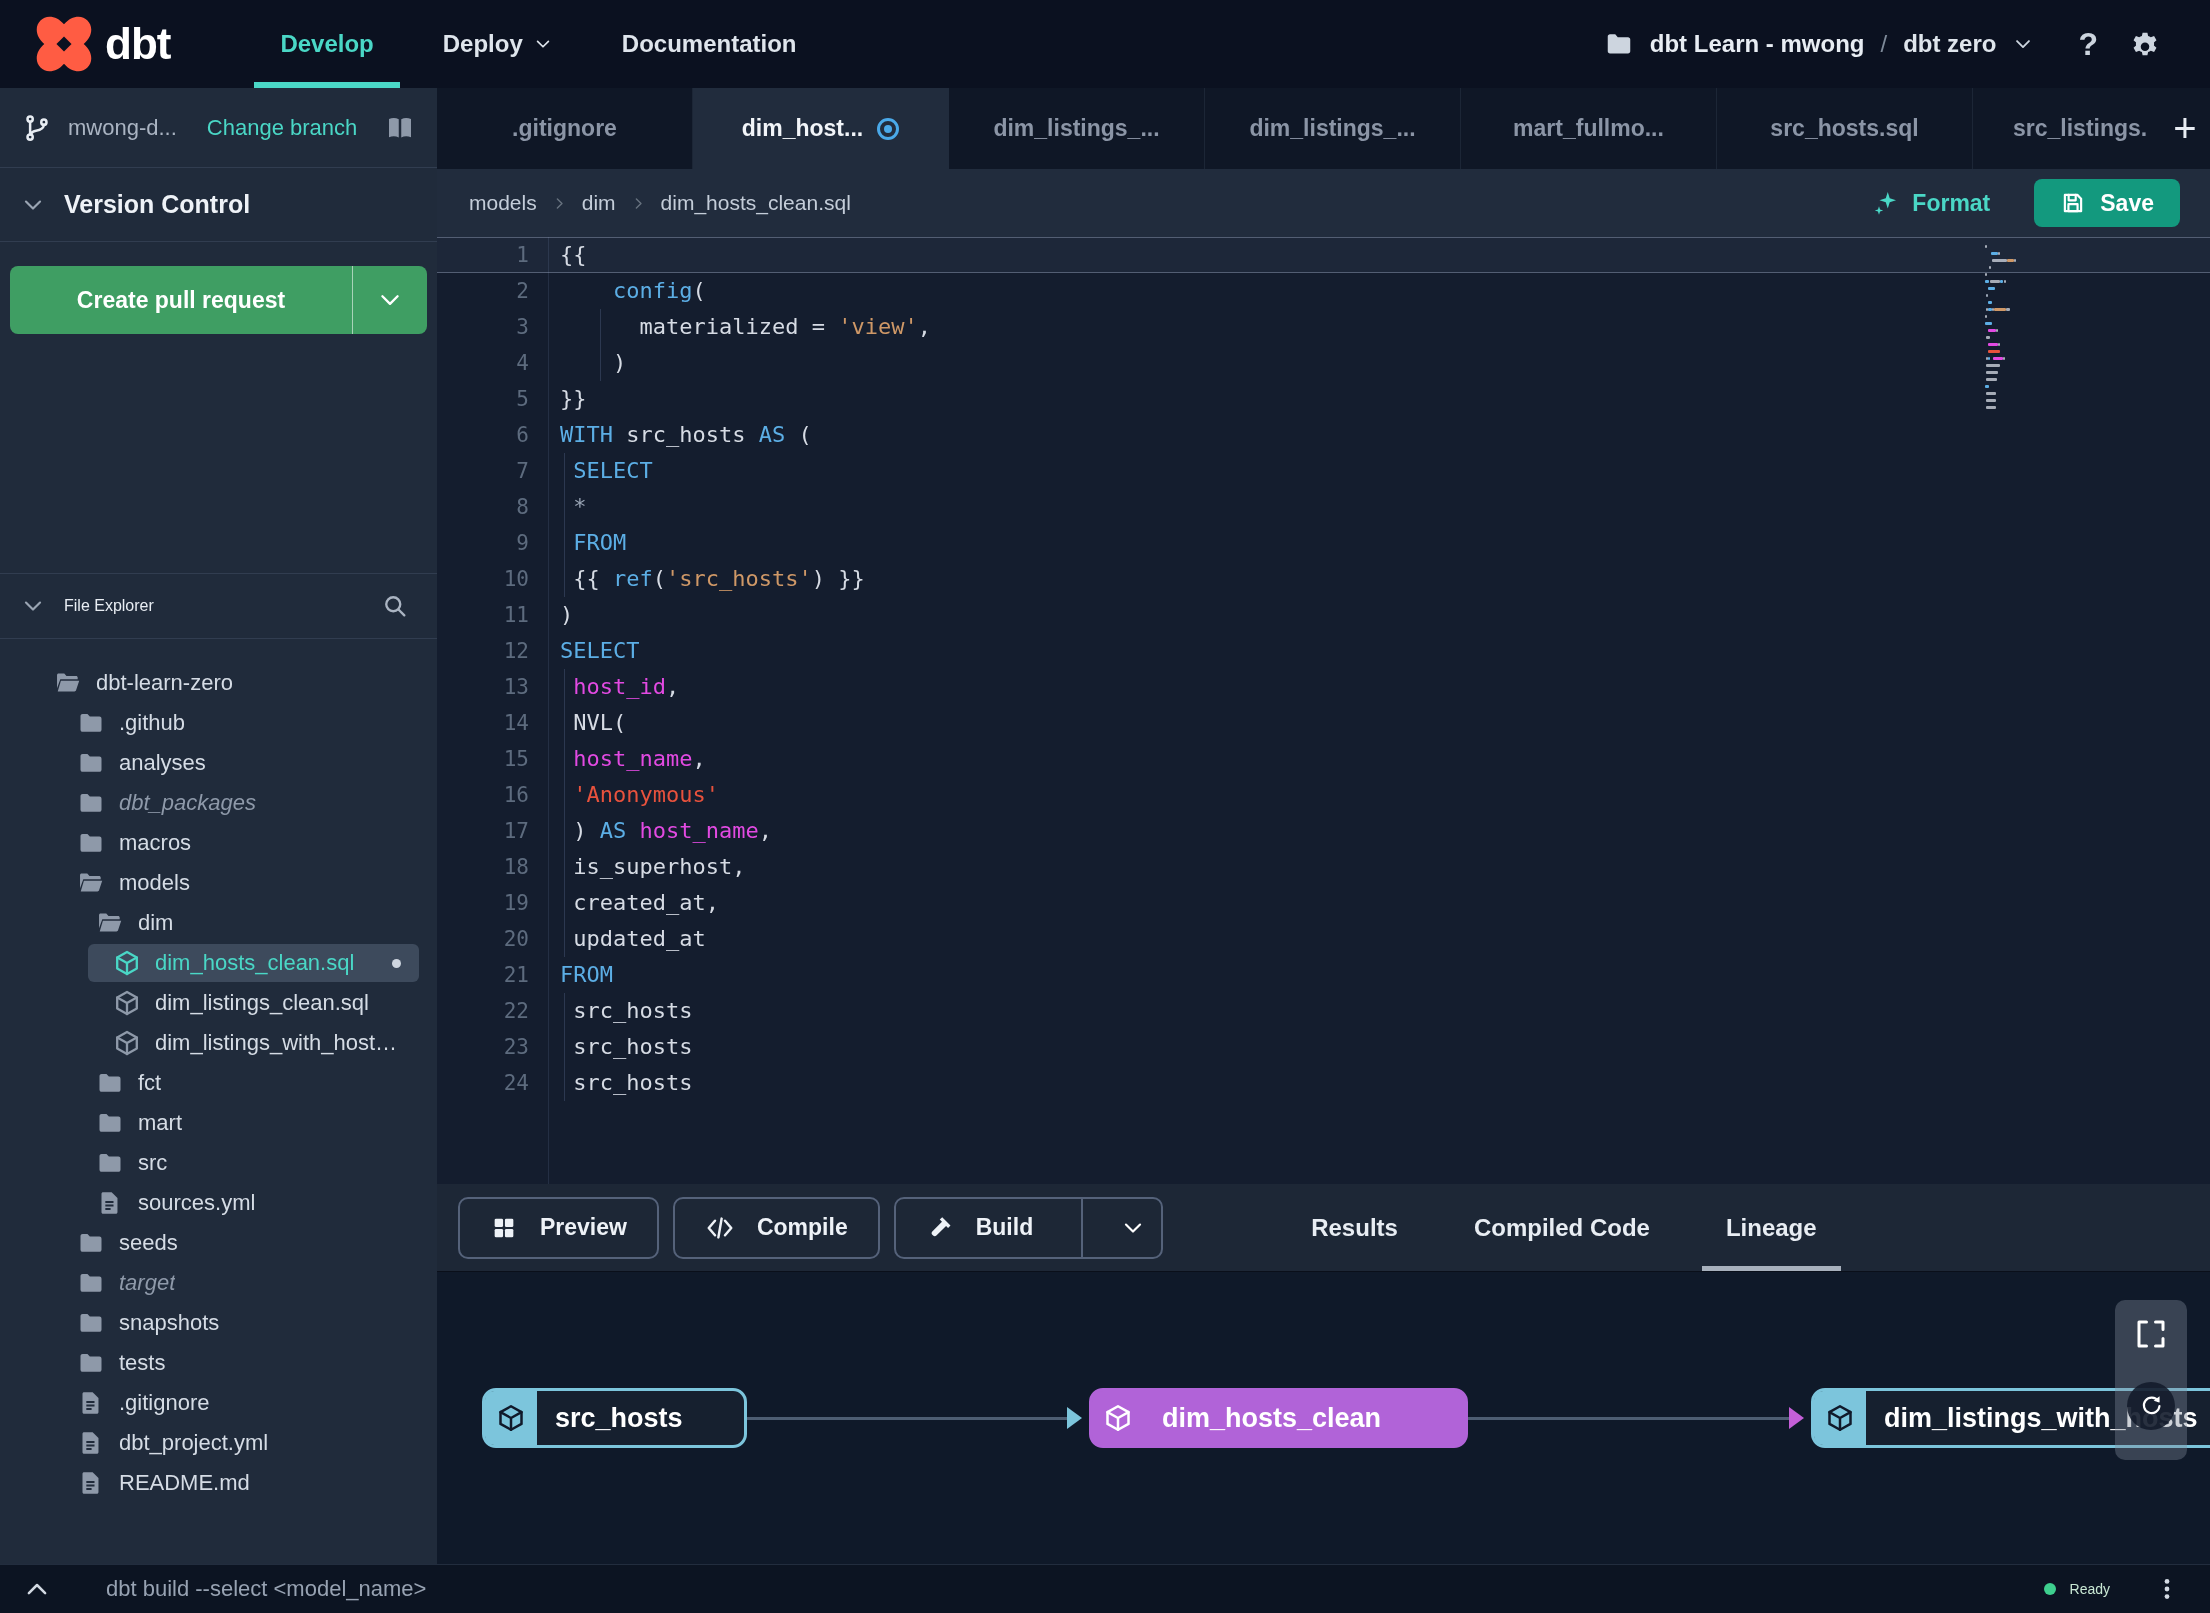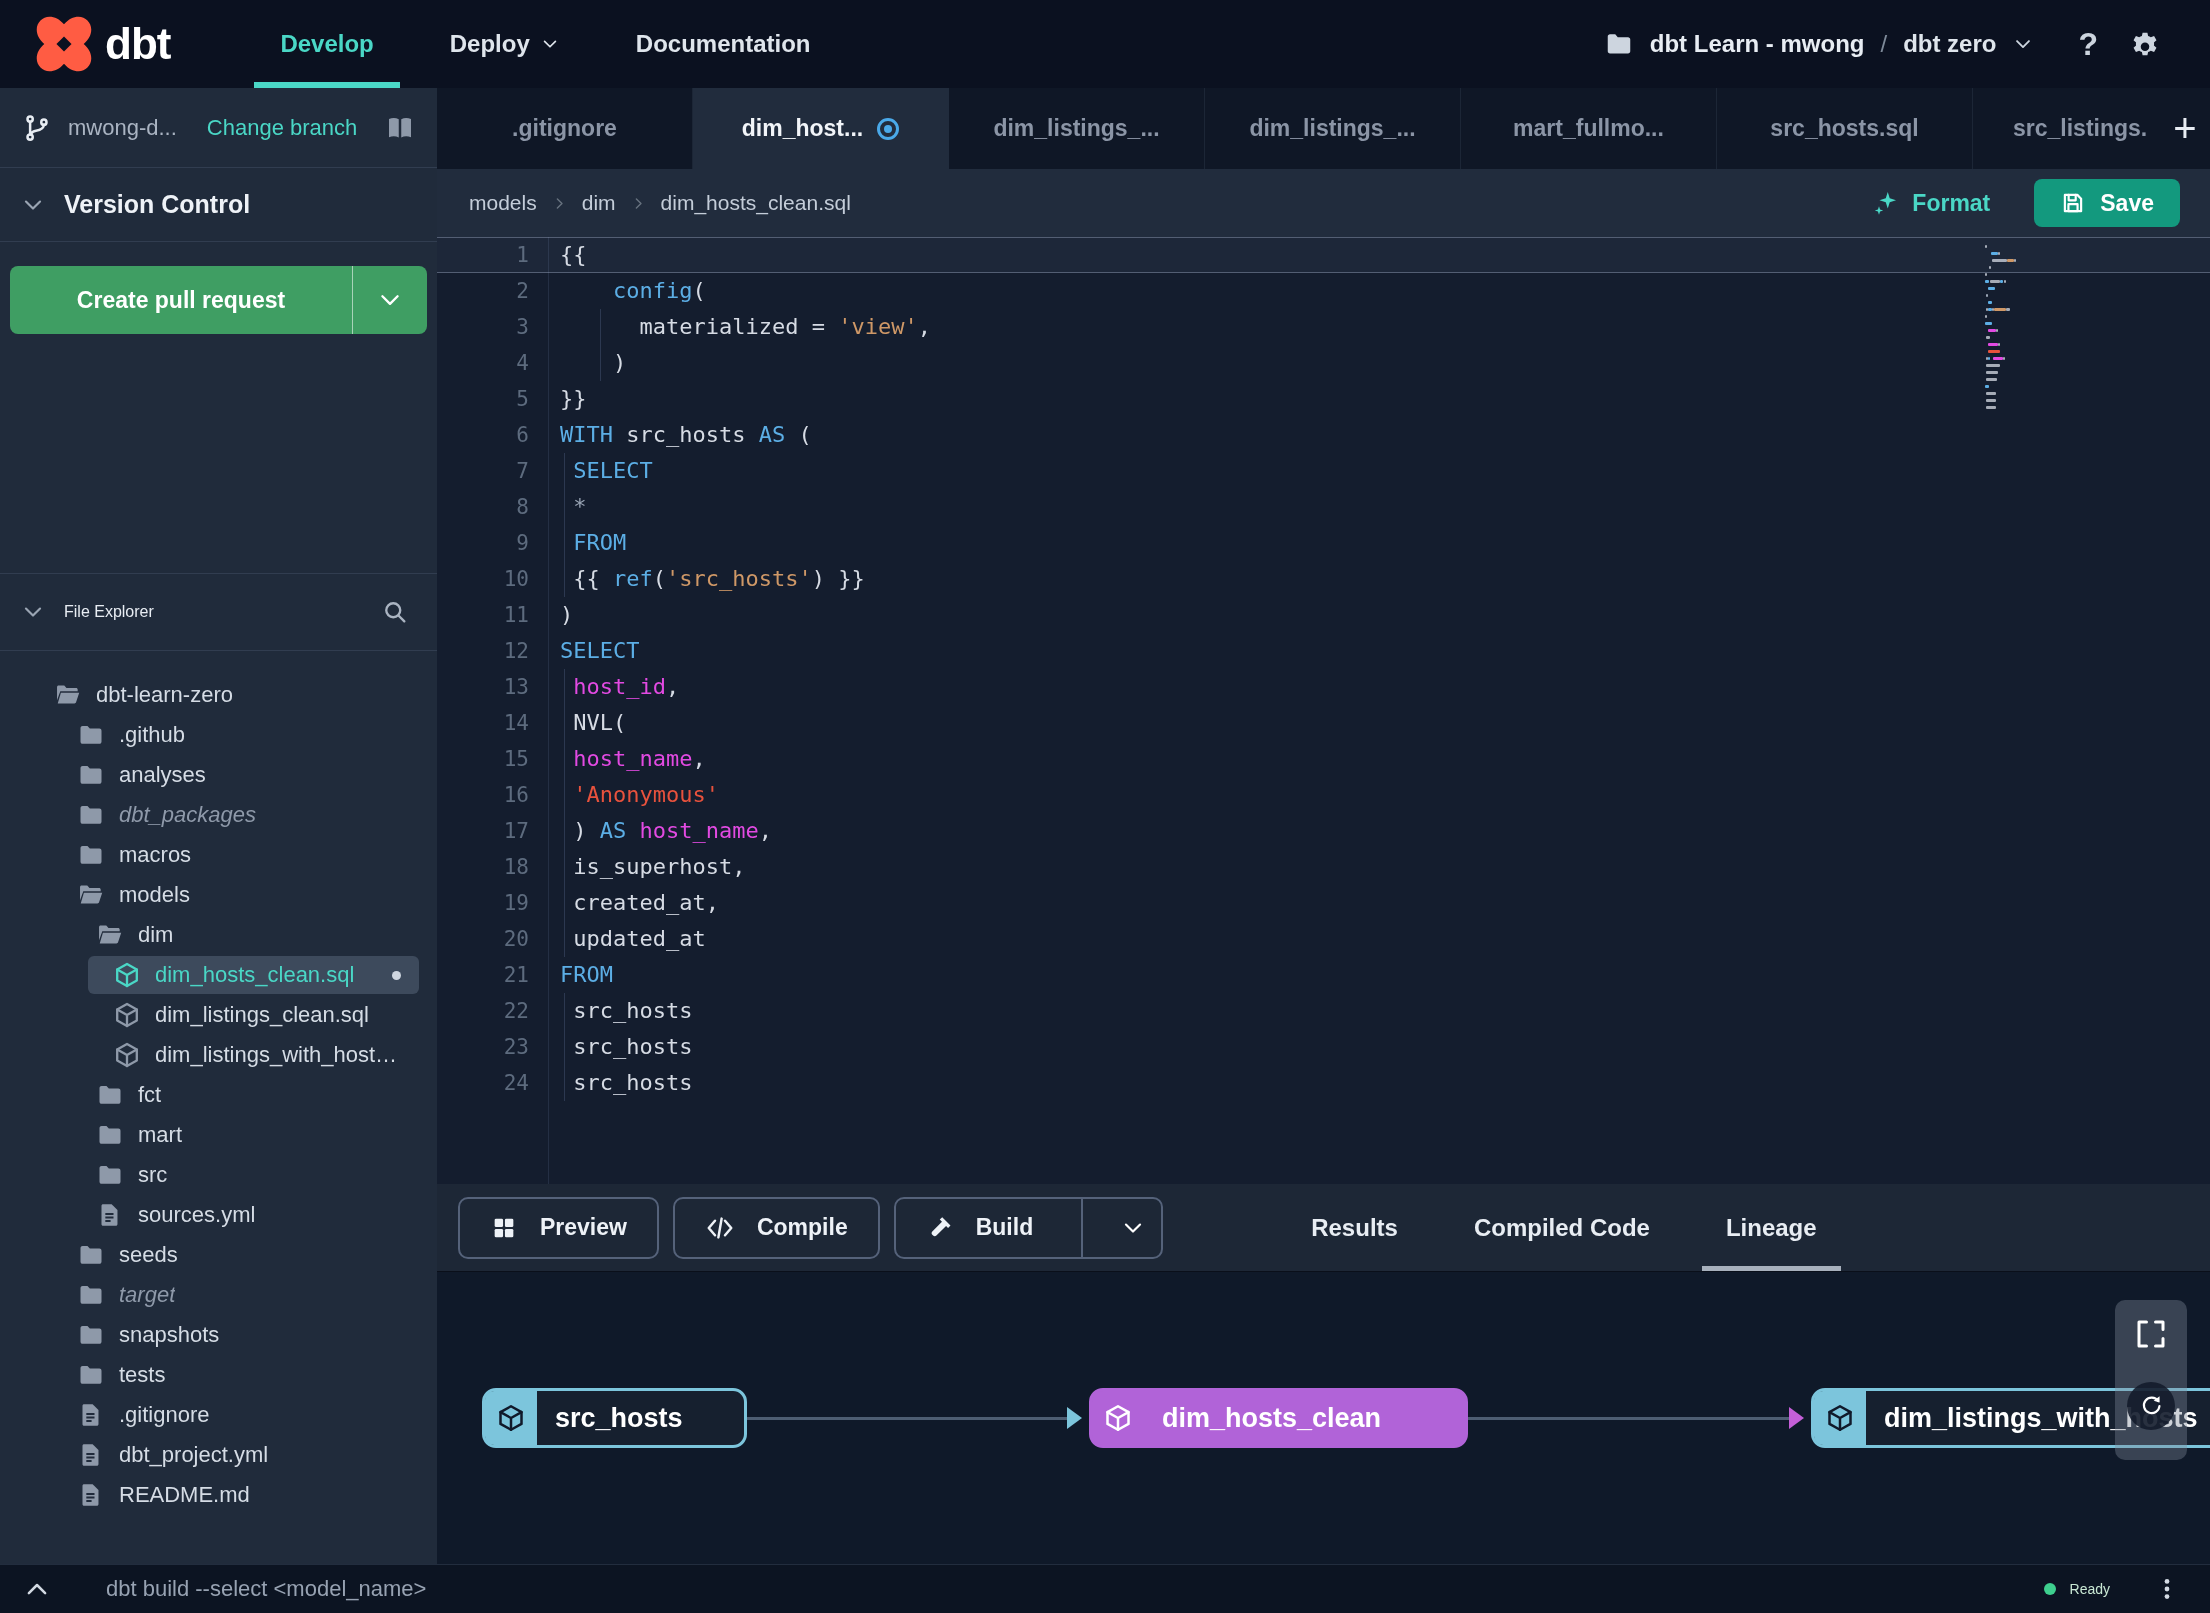--- a/index.html
+++ b/index.html
@@ -8,21 +8,21 @@
     position:relative; width:2210px; height:1613px; overflow:hidden;
     background:#0b1120; font-family:"Liberation Sans", sans-serif;
     color:#e8edf3; -webkit-font-smoothing:antialiased;
   }
   svg{display:block}
 
   
   .topbar{position:absolute;top:0;left:0;width:2210px;height:88px;background:#0b1120;display:flex;align-items:center;padding-left:35px;}
   .brand{display:flex;align-items:center;gap:12px;margin-right:80px;}
   .brand-text{font-size:44px;font-weight:bold;color:#fff;letter-spacing:-1px;}
-  .mainnav{display:flex;height:100%;align-items:center;gap:16px;}
+  .mainnav{display:flex;height:100%;align-items:center;gap:9px;}
   .nav-item{position:relative;height:100%;display:flex;align-items:center;gap:10px;padding:0 30px;font-size:24px;font-weight:600;color:#dfe5ec;cursor:pointer;}
   .nav-item.active{color:#4ad7c6;}
   .nav-item.active::after{content:"";position:absolute;left:4px;right:4px;bottom:0;height:6px;background:#4ad7c6;}
   .topbar-right{margin-left:auto;display:flex;align-items:center;gap:30px;padding-right:48px;}
   .proj-crumb{display:flex;align-items:center;gap:16px;}
   .proj-account{font-size:24px;font-weight:700;color:#e8edf3;}
   .proj-sep{font-size:24px;color:#7e8a99;}
   .proj-name{font-size:24px;font-weight:600;color:#dfe5ec;}
   .help-q{font-size:32px;font-weight:bold;color:#cdd5df;margin-left:14px;cursor:pointer;}
   .gear{color:#cdd5df;cursor:pointer;}
@@ -34,21 +34,21 @@
   .branch-change{font-size:22px;color:#4ad7c6;margin-left:14px;cursor:pointer;white-space:nowrap;}
   .branch-book{margin-left:auto;color:#8e99a9;cursor:pointer;}
   .side-header{height:74px;display:flex;align-items:center;gap:18px;padding:0 20px;border-bottom:1px solid #313d50;}
   .side-header .title{font-size:25px;font-weight:700;color:#eef2f7;}
   .side-chev{color:#9aa5b3;cursor:pointer;}
   .pr-wrap{padding:24px 10px 0 10px;}
   .pr-button{height:68px;display:flex;align-items:stretch;border-radius:8px;background:#3f9e63;overflow:hidden;cursor:pointer;}
   .pr-main{flex:1;display:flex;align-items:center;justify-content:center;font-size:23px;font-weight:600;color:#fff;}
   .pr-div{width:1px;background:rgba(255,255,255,.55);}
   .pr-caret{width:74px;display:flex;align-items:center;justify-content:center;color:#fff;}
-  .fe-header{margin-top:239px;border-top:1px solid #313d50;height:78px;display:flex;align-items:center;gap:18px;padding:0 20px;border-bottom:1px solid #313d50;}
+  .fe-header{margin-top:239px;border-top:1px solid #313d50;height:66px;display:flex;align-items:center;gap:18px;padding:0 20px;border-bottom:1px solid #313d50;}
   .fe-search{margin-left:auto;color:#aab4c2;padding-right:8px;cursor:pointer;}
   .tree{padding-top:24px;}
   .tree-row{position:relative;height:40px;display:flex;align-items:center;cursor:pointer;}
   .tree-hl{position:absolute;left:88px;right:18px;top:1px;bottom:1px;border-radius:6px;background:#3d4a5c;}
   .tree-icon{position:relative;flex:none;color:#8e99a9;margin-right:14px;}
   .tree-label{position:relative;font-size:22px;color:#d5dce5;white-space:nowrap;overflow:hidden;text-overflow:ellipsis;margin-right:34px;}
   .tree-row.italic .tree-label{font-style:italic;color:#8e99a9;}
   .tree-row.selected .tree-label{color:#4ad7c6;}
   .tree-row.selected .tree-icon{color:#4ad7c6;}
   .mod-dot{position:relative;width:9px;height:9px;border-radius:50%;background:#cfd6e0;margin-left:4px;flex:none;}

